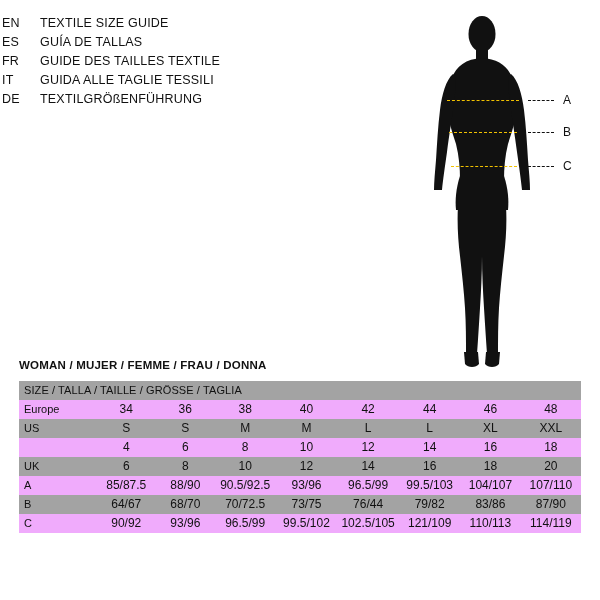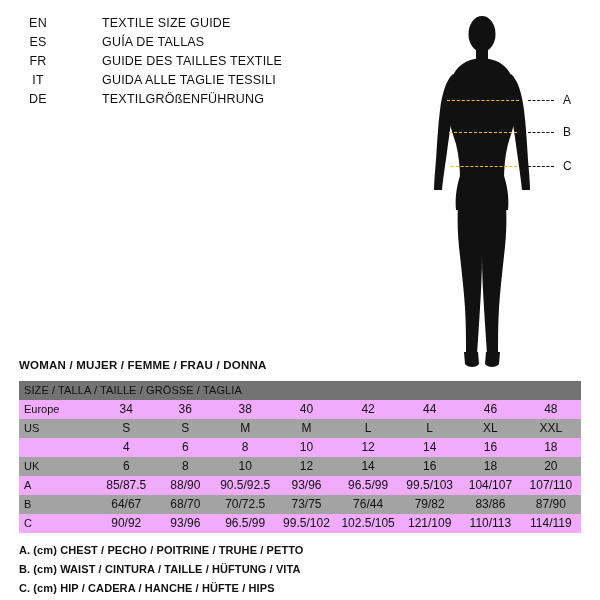--- a/index.html
+++ b/index.html
@@ -17,42 +17,40 @@
   }
   .page {
     position: relative;
     width: 600px;
     height: 600px;
   }
 
   
   .lang-block {
     position: absolute;
-    left: 19px;
+    left: 2px;
     top: 14px;
     width: 300px;
-    text-align: center;
   }
   .lang-row {
     display: flex;
     align-items: baseline;
     height: 19px;
     line-height: 19px;
   }
   .lang-code {
     width: 38px;
     font-size: 12.5px;
     letter-spacing: 0.2px;
     color: #111;
   }
   .lang-text {
     font-size: 12.5px;
     letter-spacing: 0.2px;
     color: #111;
-    margin-left: 45px;
   }
 
   
   .figure-wrap {
     position: absolute;
     left: 400px;
     top: 8px;
     width: 195px;
     height: 365px;
   }
@@ -98,21 +96,21 @@
   }
   .size-table td, .size-table th {
     padding: 0;
     height: 19px;
     line-height: 19px;
     font-weight: normal;
     text-align: center;
     color: #111;
   }
   .size-table tr.header-row {
-    background: #737373;
+    background: #a3a3a3;
   }
   .size-table tr.header-row th {
     text-align: left;
     padding-left: 5px;
     font-size: 11px;
     color: #111;
     letter-spacing: 0.1px;
   }
   .size-table tr.shade td {
     background: #f0abfc;
@@ -338,19 +336,14 @@
         <td class="cell">96.5/99</td>
         <td class="cell">99.5/102</td>
         <td class="cell">102.5/105</td>
         <td class="cell">121/109</td>
         <td class="cell">110/113</td>
         <td class="cell">114/119</td>
       </tr>
     </tbody>
   </table>
 
-  <div class="footnotes">
-    <div class="footnote">A. (cm) CHEST / PECHO / POITRINE / TRUHE / PETTO</div>
-    <div class="footnote">B. (cm) WAIST / CINTURA / TAILLE / HÜFTUNG / VITA</div>
-    <div class="footnote">C. (cm) HIP / CADERA / HANCHE / HÜFTE / HIPS</div>
-  </div>
 
 </div>
 
 </body></html>

